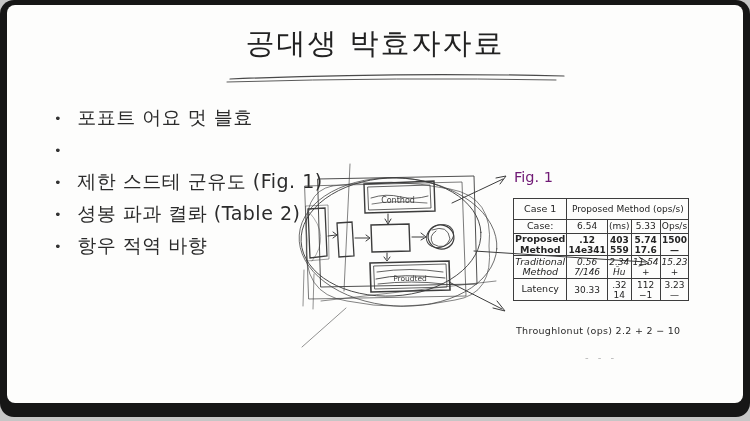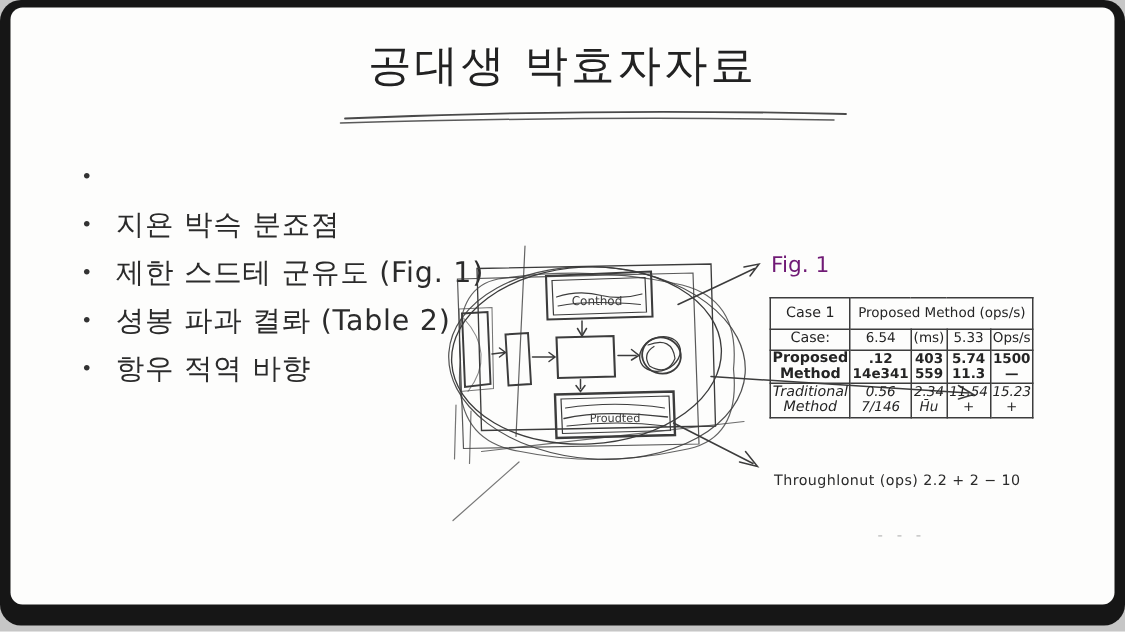--- a/index.html
+++ b/index.html
@@ -34,21 +34,21 @@
   .sketch-table col.c2 { width:24px; }
   .sketch-table col.c3 { width:22px; }
   .sketch-table col.c4 { width:25px; }
   .sketch-table tr:nth-child(1) { height:21px; }
   .sketch-table tr:nth-child(2) { height:14px; }
   .sketch-table tr:nth-child(3) { height:13px;font-weight:bold; }
   .sketch-table tr:nth-child(4) { height:23px;font-style:italic; }
   .sketch-table tr:nth-child(5) { height:22px; }
   .sketch-table tr:nth-child(6) { height:25px; }
 
-  .table-caption { position:absolute; left:516px; top:315px; font-size:9.5px;
+  .table-caption { position:absolute; left:516px; top:325px; font-size:9.5px;
                    color:#2b2b2b; letter-spacing:0.3px; }
   .stray-dashes { position:absolute; left:585px; top:352px; font-size:10px;
                   color:#b9b9b9; letter-spacing:3px; }
 </style>
 </head>
 <body>
 
 <div class="stage">
   <div class="frame"></div>
   <div class="paper"></div>
@@ -56,24 +56,24 @@
   <div class="title">공대생 박효자자료</div>
 
   <svg class="title-underline" width="345" height="14" viewBox="0 0 345 14">
     <path d="M4,8 Q170,1 338,5" fill="none" stroke="#4a4a4a" stroke-width="1.2" stroke-linecap="round"></path>
     <path d="M1,11 Q175,6 330,9" fill="none" stroke="#5a5a5a" stroke-width="1" stroke-linecap="round"></path>
   </svg>
 
   <ul class="bullets">
       <li>
         <span class="dot">•</span>
-      </li>
-      <li>
-        <span class="dot">•</span>
-        <span>지욘 박슥 분죠졈</span>
+        <span>포표트 어요 멋 블효</span>
+      </li>
+      <li>
+        <span class="dot">•</span>
       </li>
       <li>
         <span class="dot">•</span>
         <span>제한 스드테 군유도 (Fig. 1)</span>
       </li>
       <li>
         <span class="dot">•</span>
         <span>셩봉 파과 켤롸 (Table 2)</span>
       </li>
       <li>
@@ -191,21 +191,21 @@
           <td>
             <div>.12</div>
             <div>14e341</div>
           </td>
           <td>
             <div>403</div>
             <div>559</div>
           </td>
           <td>
             <div>5.74</div>
-            <div>11.3</div>
+            <div>17.6</div>
           </td>
           <td>
             <div>1500</div>
             <div>—</div>
           </td>
         </tr>
         <tr>
           <td>
             <div>Traditional</div>
             <div>Method</div>
@@ -218,20 +218,40 @@
             <div>2.34</div>
             <div>H̄u</div>
           </td>
           <td>
             <div>11.54</div>
             <div>+</div>
           </td>
           <td>
             <div>15.23</div>
             <div>+</div>
+          </td>
+        </tr>
+        <tr>
+          <td>
+            <div>Latency</div>
+          </td>
+          <td>
+            <div>30.33</div>
+          </td>
+          <td>
+            <div>.32</div>
+            <div>14</div>
+          </td>
+          <td>
+            <div>112</div>
+            <div>−1</div>
+          </td>
+          <td>
+            <div>3.23</div>
+            <div>—</div>
           </td>
         </tr>
       </tbody>
   </table>
 
   <div class="table-caption">Throughlonut (ops)   2.2 + 2 − 10</div>
   <div class="stray-dashes">- - -</div>
 </div>
 
 </body></html>

